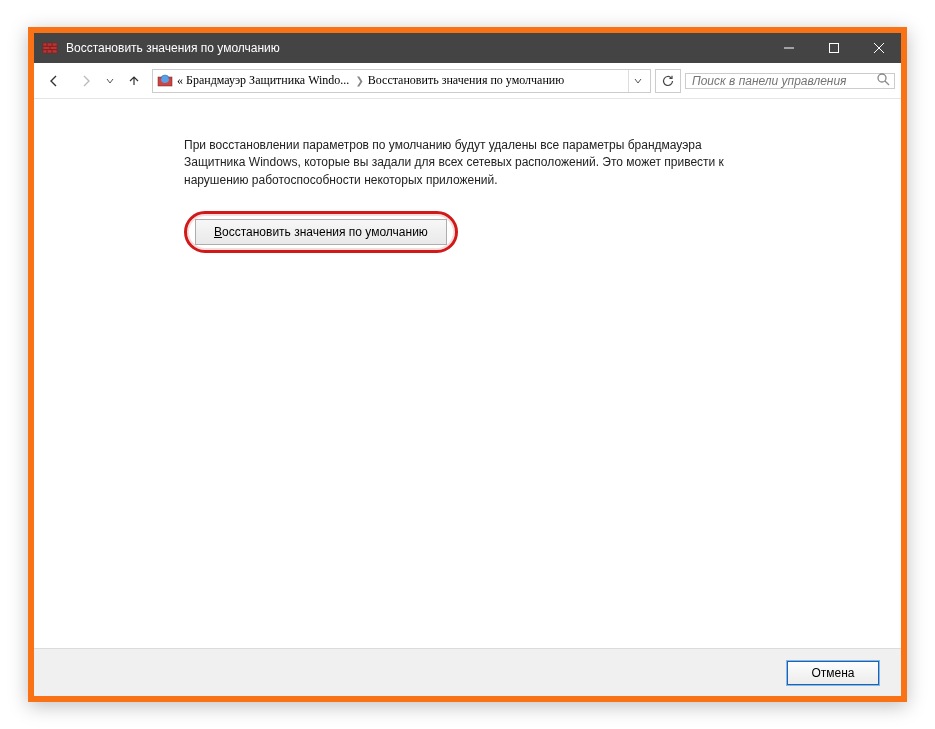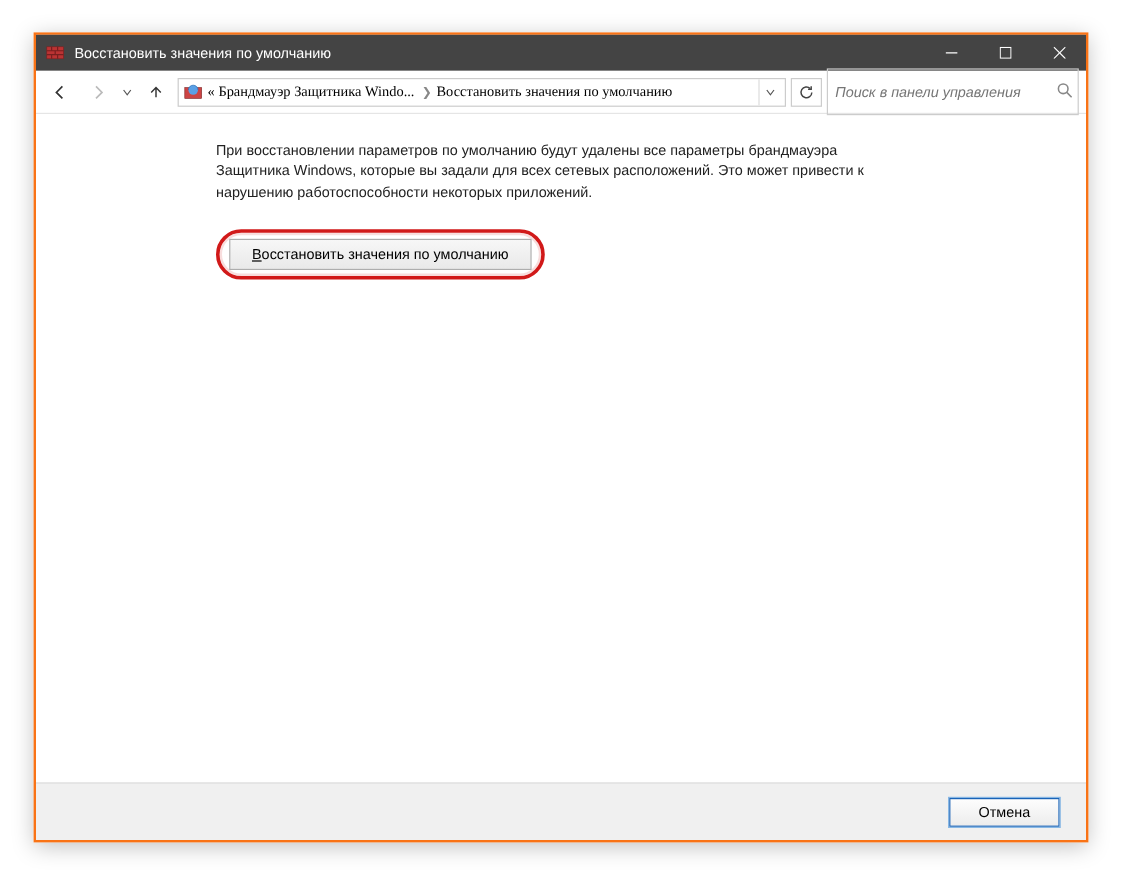--- a/index.html
+++ b/index.html
@@ -11,21 +11,21 @@
     width: 935px;
     height: 729px;
     position: relative;
   }
   .window-frame {
     position: absolute;
     left: 28px;
     top: 27px;
     width: 879px;
     height: 675px;
-    border: 2px solid #f97316;
+    border: 6px solid #f97316;
     background: #fff;
     box-shadow: 0 4px 18px rgba(0,0,0,0.25);
     display: flex;
     flex-direction: column;
   }
   
   .titlebar {
     height: 30px;
     background: #444444;
     color: #fff;
@@ -99,21 +99,21 @@
     color: #555;
   }
   .refresh-btn {
     width: 26px; height: 24px;
     border: 1px solid #cccccc;
     display:flex;align-items:center;justify-content:center;
     color:#444;
   }
   .search-box {
     width: 210px;
-    height: 39px;
+    height: 16px;
     border: 1px solid #cccccc;
     display: flex;
     align-items: center;
     padding: 0 4px;
   }
   .search-box input {
     border: none; outline: none;
     flex: 1 1 auto;
     font-size: 12px;
     font-style: italic;
@@ -131,21 +131,21 @@
   }
   .content h1 {
     color: #003399;
     font-weight: 400;
     font-size: 14px;
     margin: 0 0 12px 0;
   }
   .content p.desc {
     font-size: 12px;
     color: #222;
-    margin: 0 0 22px 0;
+    margin: 16px 0 22px 0;
     line-height: 1.45;
     max-width: 540px;
   }
   .restore-wrap {
     display: inline-block;
     border: 3px solid #d11919;
     border-radius: 24px;
     padding: 5px 8px;
     box-shadow: 0 0 0 2px rgba(209,25,25,0.15) inset;
   }

